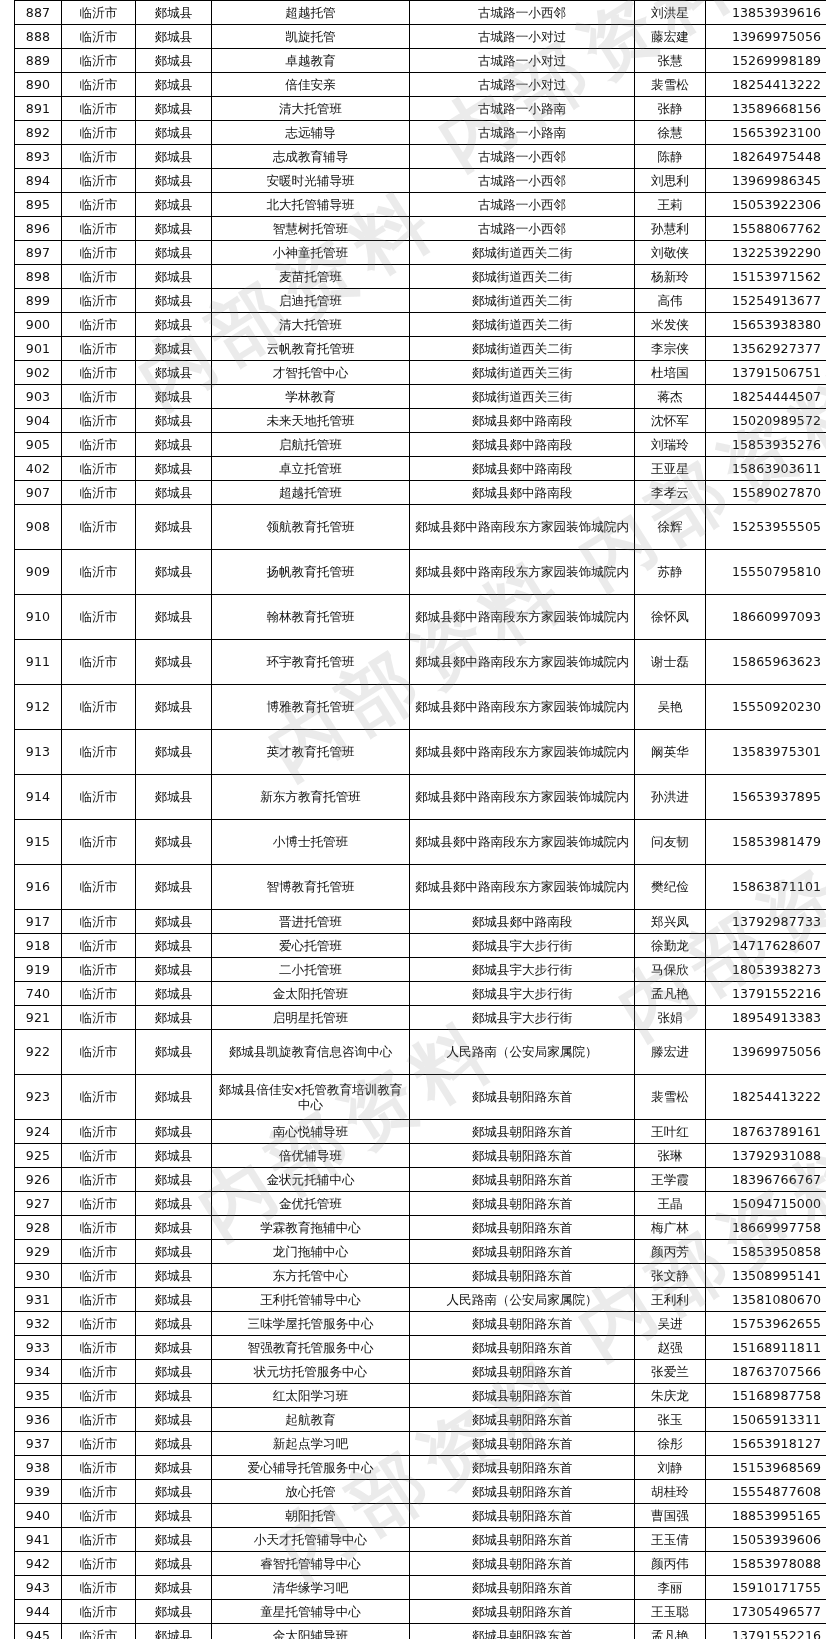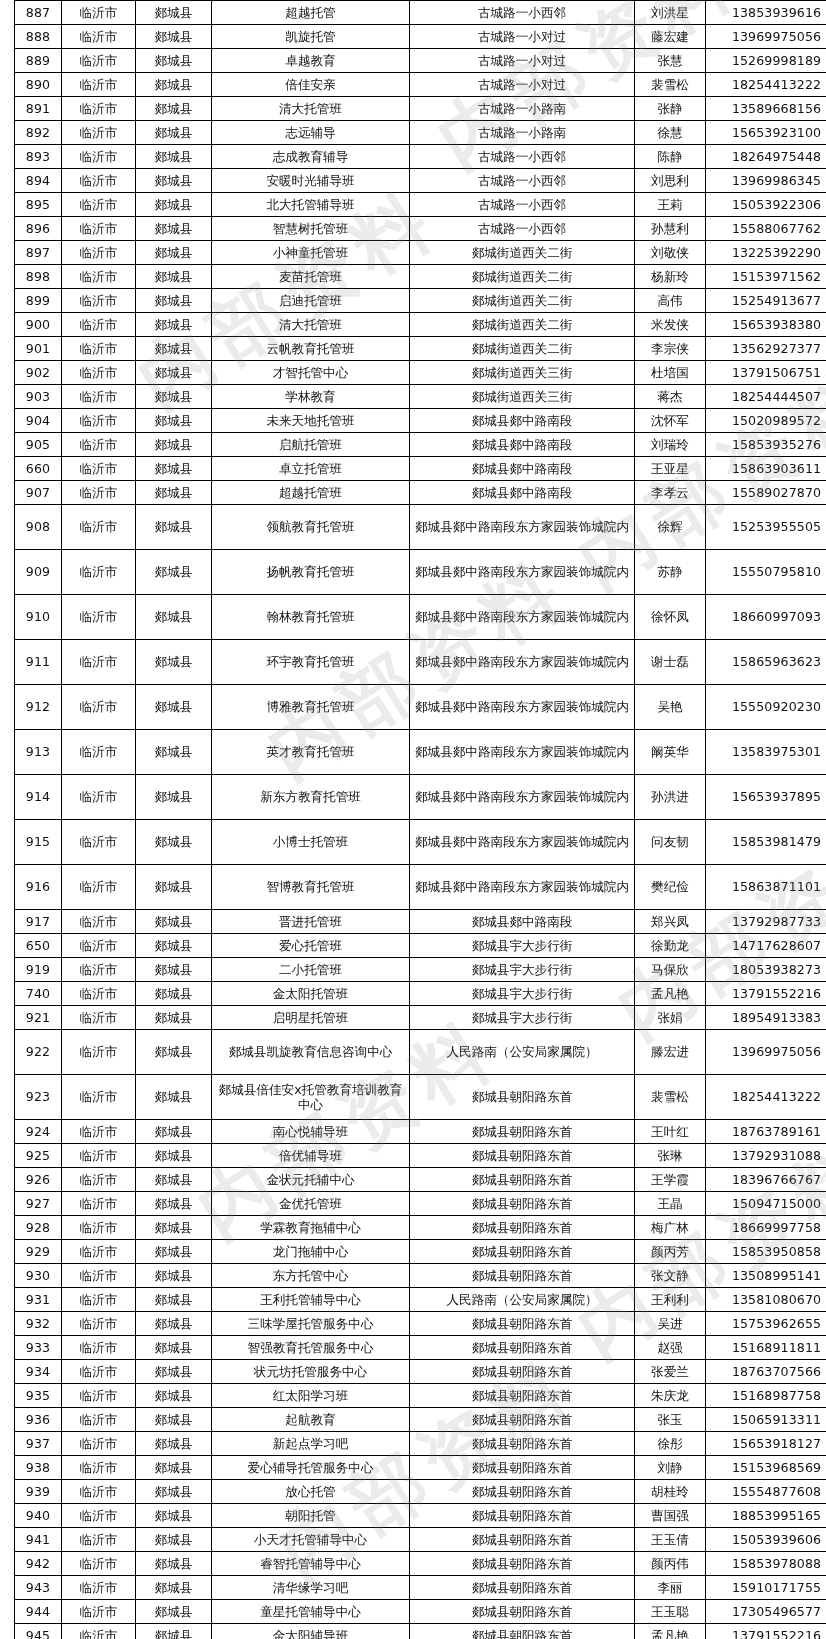--- a/index.html
+++ b/index.html
@@ -254,21 +254,21 @@
         <tr class="r1">
           <td class="c-idx">905</td>
           <td class="c-city">临沂市</td>
           <td class="c-county">郯城县</td>
           <td class="c-name">启航托管班</td>
           <td class="c-addr">郯城县郯中路南段</td>
           <td class="c-person">刘瑞玲</td>
           <td class="c-phone">15853935276</td>
         </tr>
         <tr class="r1">
-          <td class="c-idx">660</td>
+          <td class="c-idx">402</td>
           <td class="c-city">临沂市</td>
           <td class="c-county">郯城县</td>
           <td class="c-name">卓立托管班</td>
           <td class="c-addr">郯城县郯中路南段</td>
           <td class="c-person">王亚星</td>
           <td class="c-phone">15863903611</td>
         </tr>
         <tr class="r1">
           <td class="c-idx">907</td>
           <td class="c-city">临沂市</td>
@@ -362,21 +362,21 @@
         <tr class="r1">
           <td class="c-idx">917</td>
           <td class="c-city">临沂市</td>
           <td class="c-county">郯城县</td>
           <td class="c-name">晋进托管班</td>
           <td class="c-addr">郯城县郯中路南段</td>
           <td class="c-person">郑兴凤</td>
           <td class="c-phone">13792987733</td>
         </tr>
         <tr class="r1">
-          <td class="c-idx">650</td>
+          <td class="c-idx">918</td>
           <td class="c-city">临沂市</td>
           <td class="c-county">郯城县</td>
           <td class="c-name">爱心托管班</td>
           <td class="c-addr">郯城县宇大步行街</td>
           <td class="c-person">徐勤龙</td>
           <td class="c-phone">14717628607</td>
         </tr>
         <tr class="r1">
           <td class="c-idx">919</td>
           <td class="c-city">临沂市</td>

